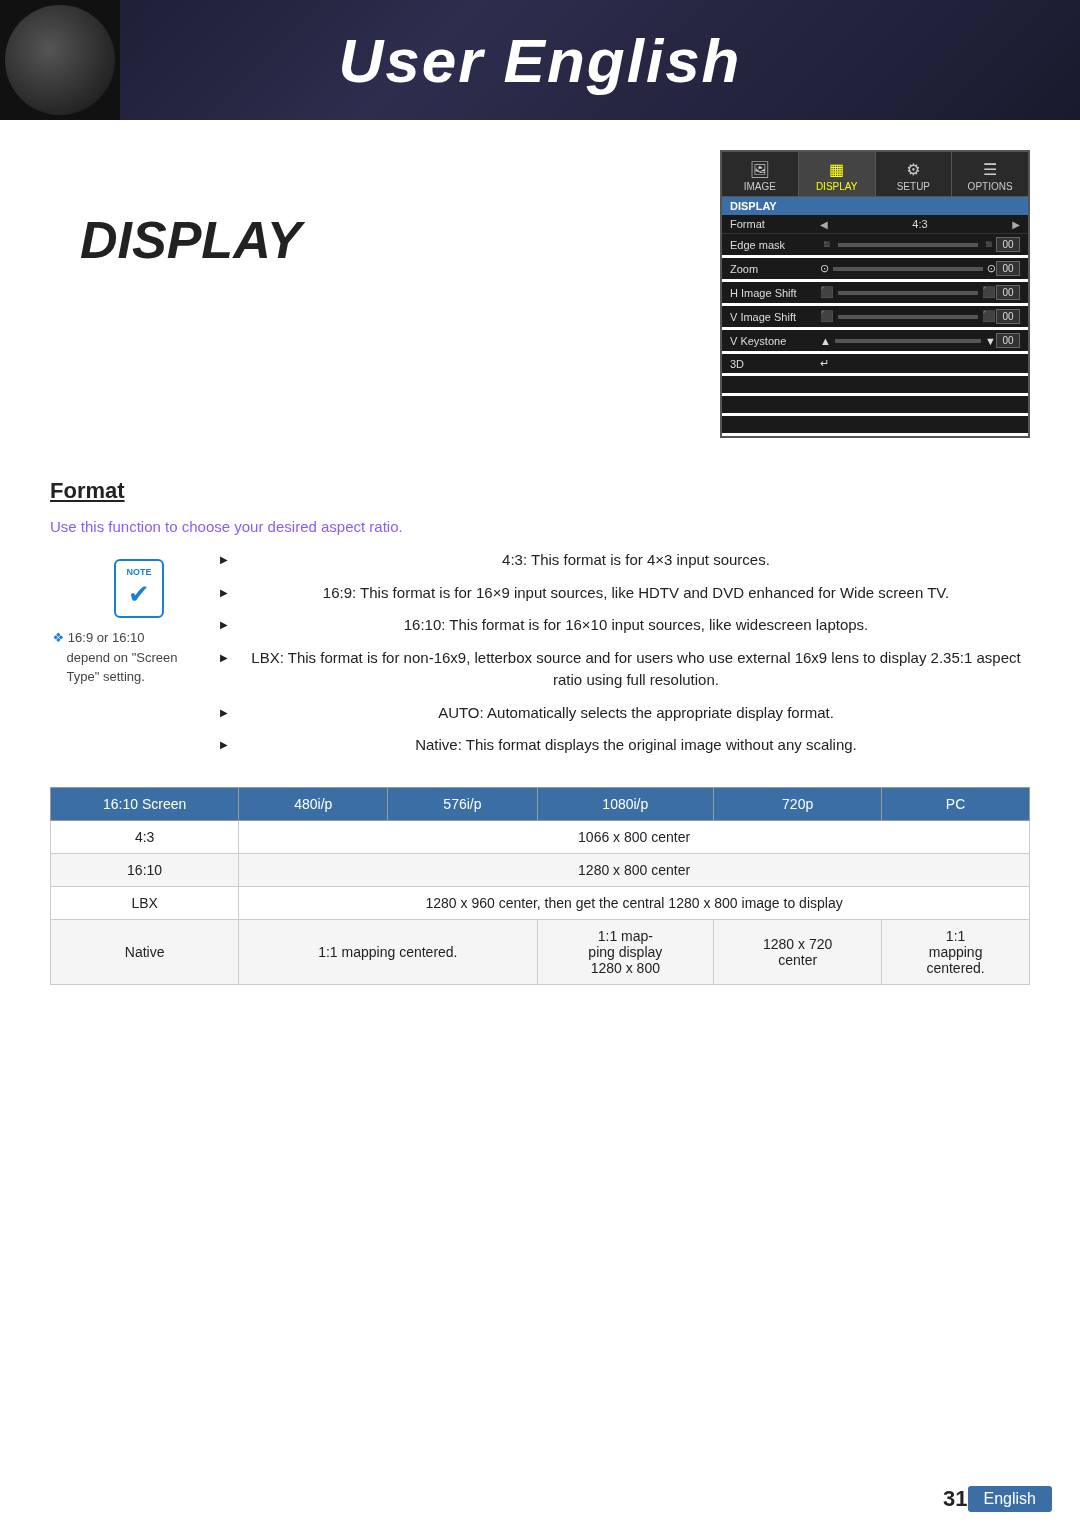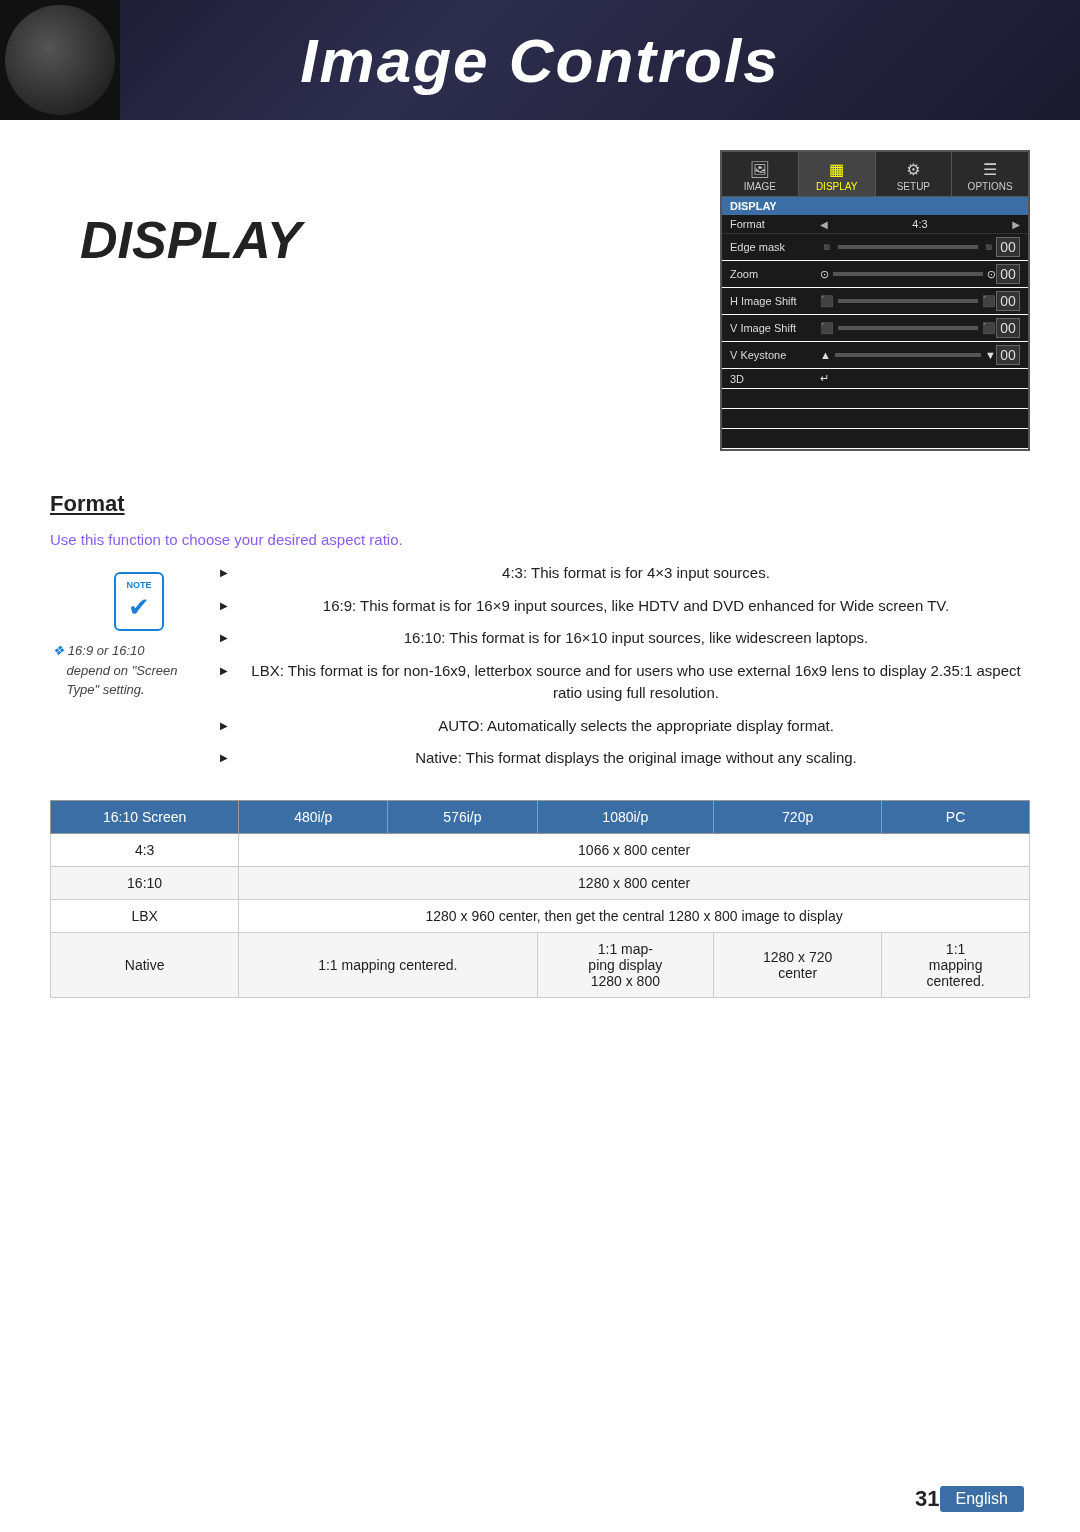--- a/index.html
+++ b/index.html
@@ -105,21 +105,21 @@
       background: #3a6ea5;
       color: #fff;
       padding: 3px 8px;
       font-size: 11px;
       font-weight: bold;
     }
     .osd-row {
       display: flex;
       align-items: center;
       padding: 3px 8px;
-      border-bottom: 1px solid #ffffff;
+      border-bottom: 3px solid #ffffff;
       font-size: 11px;
       color: #ddd;
     }
     .osd-row-label {
       width: 90px;
       color: #ddd;
     }
     .osd-row-control {
       flex: 1;
       display: flex;
@@ -131,21 +131,21 @@
       height: 4px;
       background: #555;
       margin: 0 4px;
       position: relative;
     }
     .osd-value {
       width: 24px;
       text-align: center;
       background: #333;
       border: 1px solid #666;
-      font-size: 14px;
+      font-size: 10px;
       padding: 1px;
     }
     .osd-arrow {
       color: #aaa;
       font-size: 10px;
     }
     .osd-format-row {
       display: flex;
       align-items: center;
       padding: 3px 8px;
@@ -235,21 +235,21 @@
     }
     .format-table td:first-child {
       font-weight: normal;
       background: #e8e8e8;
     }
 
     
     .footer {
       position: absolute;
       bottom: 20px;
-      right: 56px;
+      right: 28px;
       display: flex;
       align-items: center;
       gap: 0;
     }
     .footer-num {
       font-size: 22px;
       font-weight: bold;
       color: #222;
     }
     .footer-lang {
@@ -263,21 +263,21 @@
       flex: 1;
     }
   </style>
 </head>
 <body>
 
 <div class="header">
   <div class="header-logo">
     <div class="header-logo-circle"></div>
   </div>
-  <div class="header-title">Image Controls</div>
+  <div class="header-title">User English</div>
 </div>
 
 <div class="main-content">
 
   <div class="top-section">
     <div class="display-heading">DISPLAY</div>
 
     <div class="osd-panel">
       <div class="osd-tabs">
         <div class="osd-tab">
@@ -375,21 +375,21 @@
 
     <div style="display:flex; gap:20px;">
 
       <div style="min-width:130px; display:flex; flex-direction:column; align-items:center; padding-top:10px;">
         <div class="note-box">
           <div>
             <div style="font-size:9px;font-weight:bold;color:#1a7fd4;text-align:center;margin-bottom:2px;">NOTE</div>
             <div style="font-size:26px;color:#1a7fd4;text-align:center;">✔</div>
           </div>
         </div>
-        <div style="margin-top:10px; font-size:13px; color:#444; line-height:1.5;font-style:italic;">
+        <div style="margin-top:10px; font-size:13px; color:#444; line-height:1.5;">
           <span style="color:#1a7fd4;">❖</span>
           <span> 16:9 or 16:10</span><br>
           <span style="margin-left:14px;">depend on "Screen</span><br>
           <span style="margin-left:14px;">Type" setting.</span>
         </div>
       </div>
 
       <ul class="bullet-list">
         <li>
           <span>4:3: This format is for 4×3 input sources.</span>

